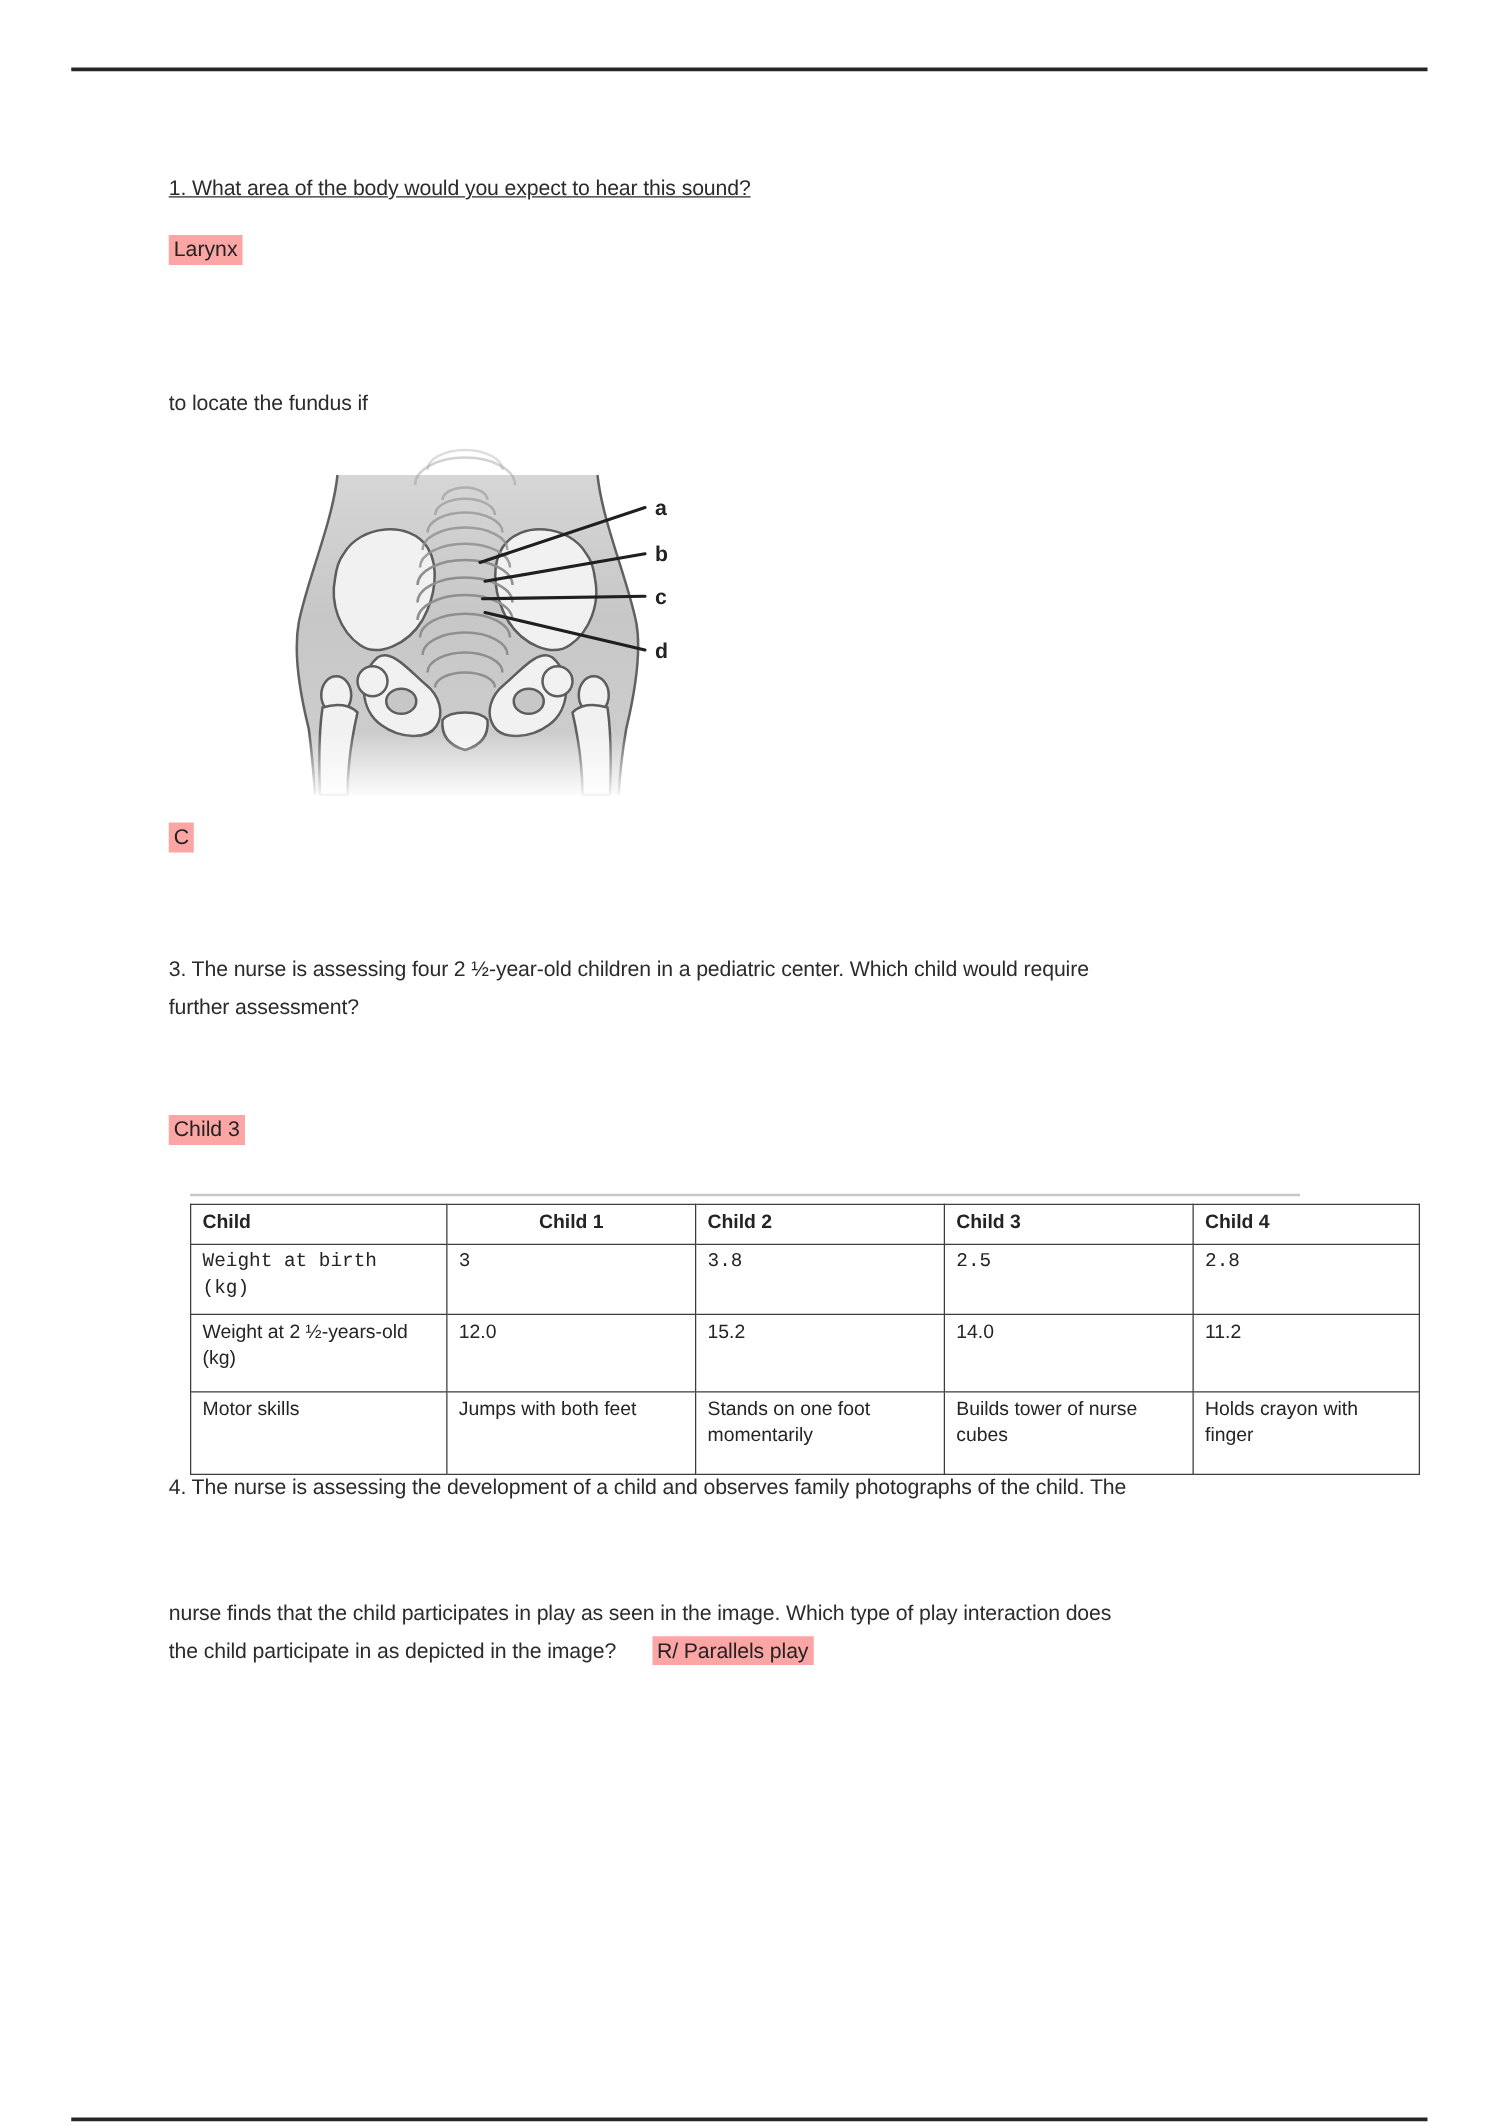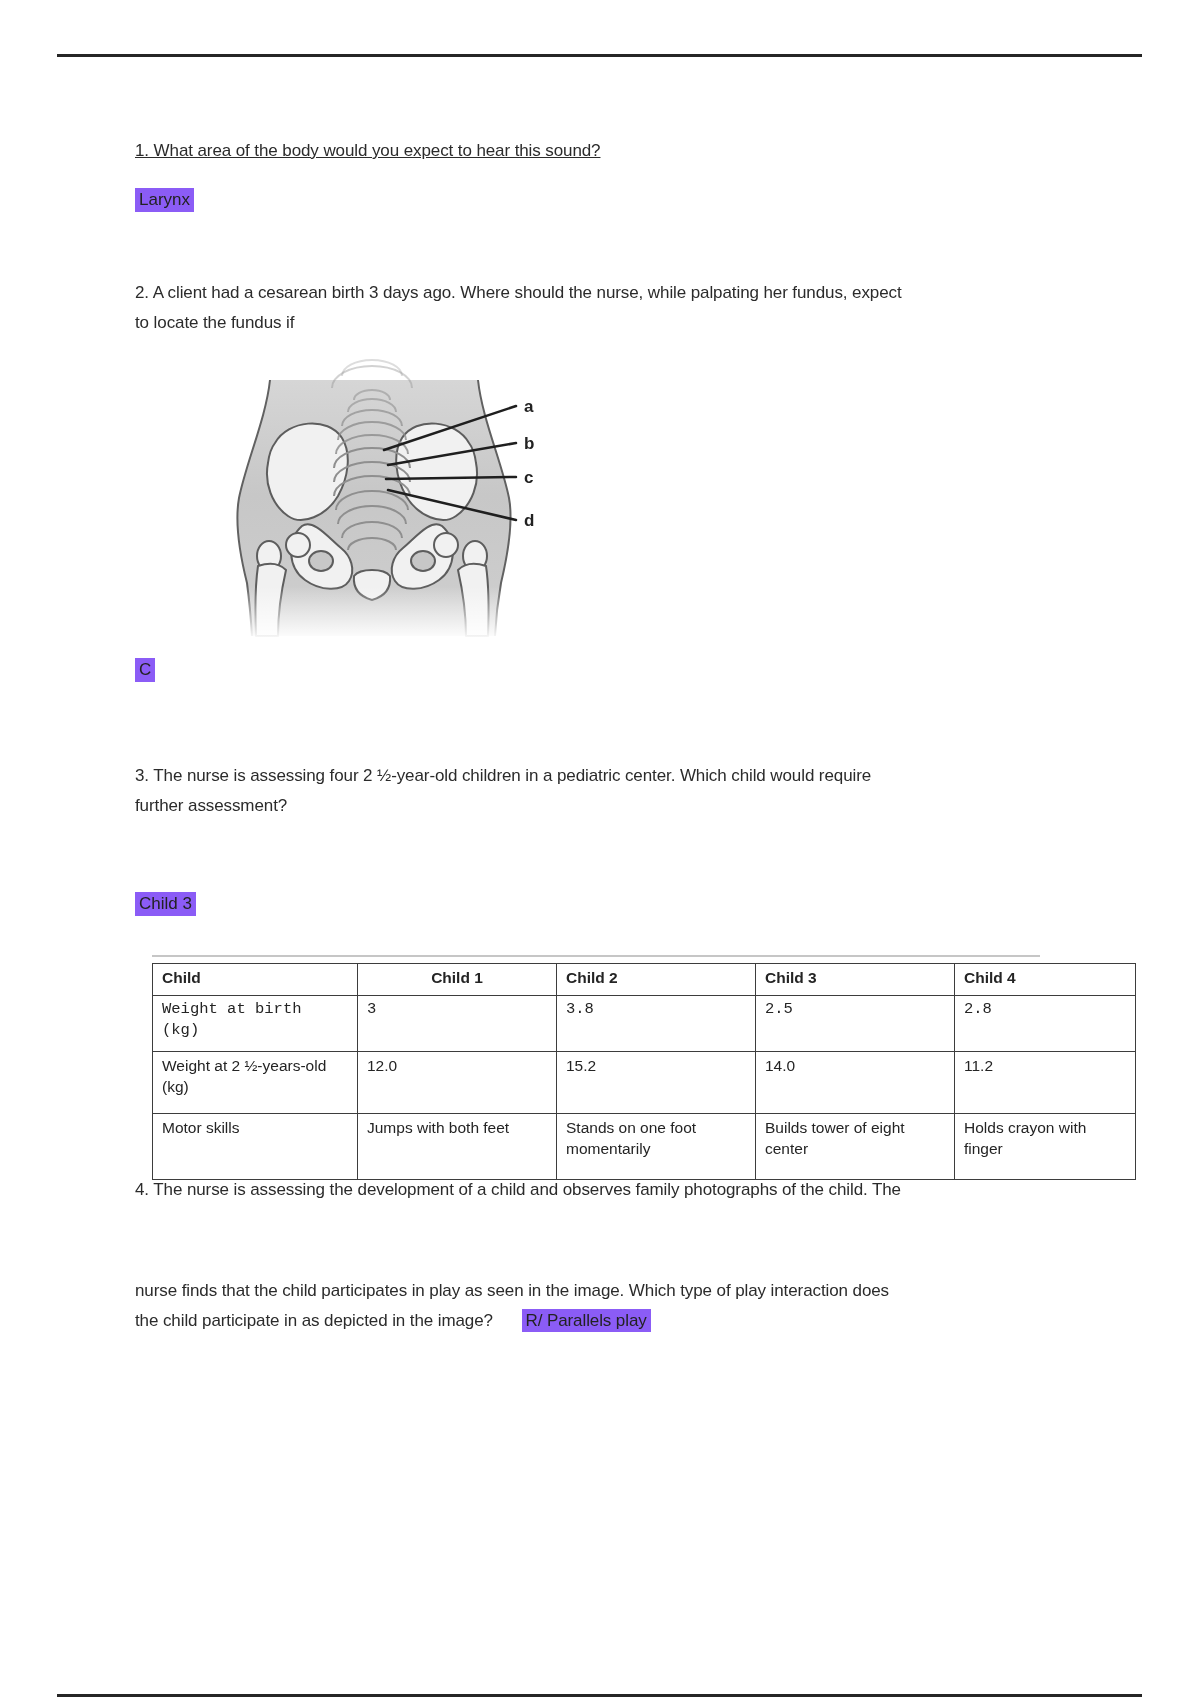--- a/index.html
+++ b/index.html
@@ -4,21 +4,21 @@
 <style>
   html,body{margin:0;padding:0;background:#ffffff;}
   #page{
     position:relative;width:1200px;height:1700px;background:#ffffff;overflow:hidden;
     font-family:"Liberation Sans","DejaVu Sans",sans-serif;color:#2b2b2b;
   }
   .rule{position:absolute;left:57px;width:1085px;height:3px;background:#262626;}
   .rule.top{top:54px;}
   .rule.bottom{top:1694px;}
   .textline{position:absolute;left:135px;font-size:17px;line-height:22px;letter-spacing:-0.1px;color:#2b2b2b;white-space:nowrap;}
-  .hl{background:#8b5cf6;padding:2px 4px;color:#222;}
+  .hl{background:#fca5a5;padding:2px 4px;color:#222;}
   .answer{position:absolute;left:135px;font-size:17px;}
   .answer .hl{display:inline-block;}
   
   #pelvis-figure{position:absolute;left:150px;top:348px;width:420px;height:292px;}
   
   .pretable-shadow{position:absolute;left:152px;top:955px;width:888px;height:2px;background:#c6c6c6;}
   table.kids{
     position:absolute;left:152px;top:963px;width:888px;border-collapse:collapse;
     font-size:15.5px;color:#242424;table-layout:fixed;
   }
@@ -39,21 +39,20 @@
 </head>
 <body>
 
 <div id="page">
 
   <div class="rule top"></div>
 
   <div class="textline" style="top:140px;text-decoration:underline;">1. What area of the body would you expect to hear this sound?</div>
   <div class="answer" style="top:188px;"><span class="hl">Larynx</span></div>
 
-  <div class="textline" style="top:282px;">2. A client had a cesarean birth 3 days ago. Where should the nurse, while palpating her fundus, expect</div>
   <div class="textline" style="top:312px;">to locate the fundus if</div>
 
   <svg id="pelvis-figure" viewBox="0 0 420 292">
     <defs>
       <linearGradient id="fadeBottom" x1="0" y1="0" x2="0" y2="1">
         <stop offset="0" stop-color="#ffffff" stop-opacity="0"></stop>
         <stop offset="1" stop-color="#ffffff" stop-opacity="1"></stop>
       </linearGradient>
       <linearGradient id="bodyShade" x1="0" y1="0" x2="0" y2="1">
         <stop offset="0" stop-color="#d6d6d6"></stop>
@@ -152,21 +151,21 @@
       <td>Weight at 2 ½-years-old (kg)</td>
       <td>12.0</td>
       <td>15.2</td>
       <td>14.0</td>
       <td>11.2</td>
     </tr>
     <tr class="r-motor">
       <td>Motor skills</td>
       <td>Jumps with both feet</td>
       <td>Stands on one foot momentarily</td>
-      <td>Builds tower of eight center</td>
+      <td>Builds tower of nurse cubes</td>
       <td>Holds crayon with finger</td>
     </tr>
   </tbody>
     </table>
 
   <div class="textline" style="top:1179px;">4. The nurse is assessing the development of a child and observes family photographs of the child. The</div>
   <div class="textline" style="top:1280px;">nurse finds that the child participates in play as seen in the image. Which type of play interaction does</div>
   <div class="textline" style="top:1310px;">
     <span>the child participate in as depicted in the image?</span>
     <span class="hl" style="margin-left:24px;">R/ Parallels play</span>

